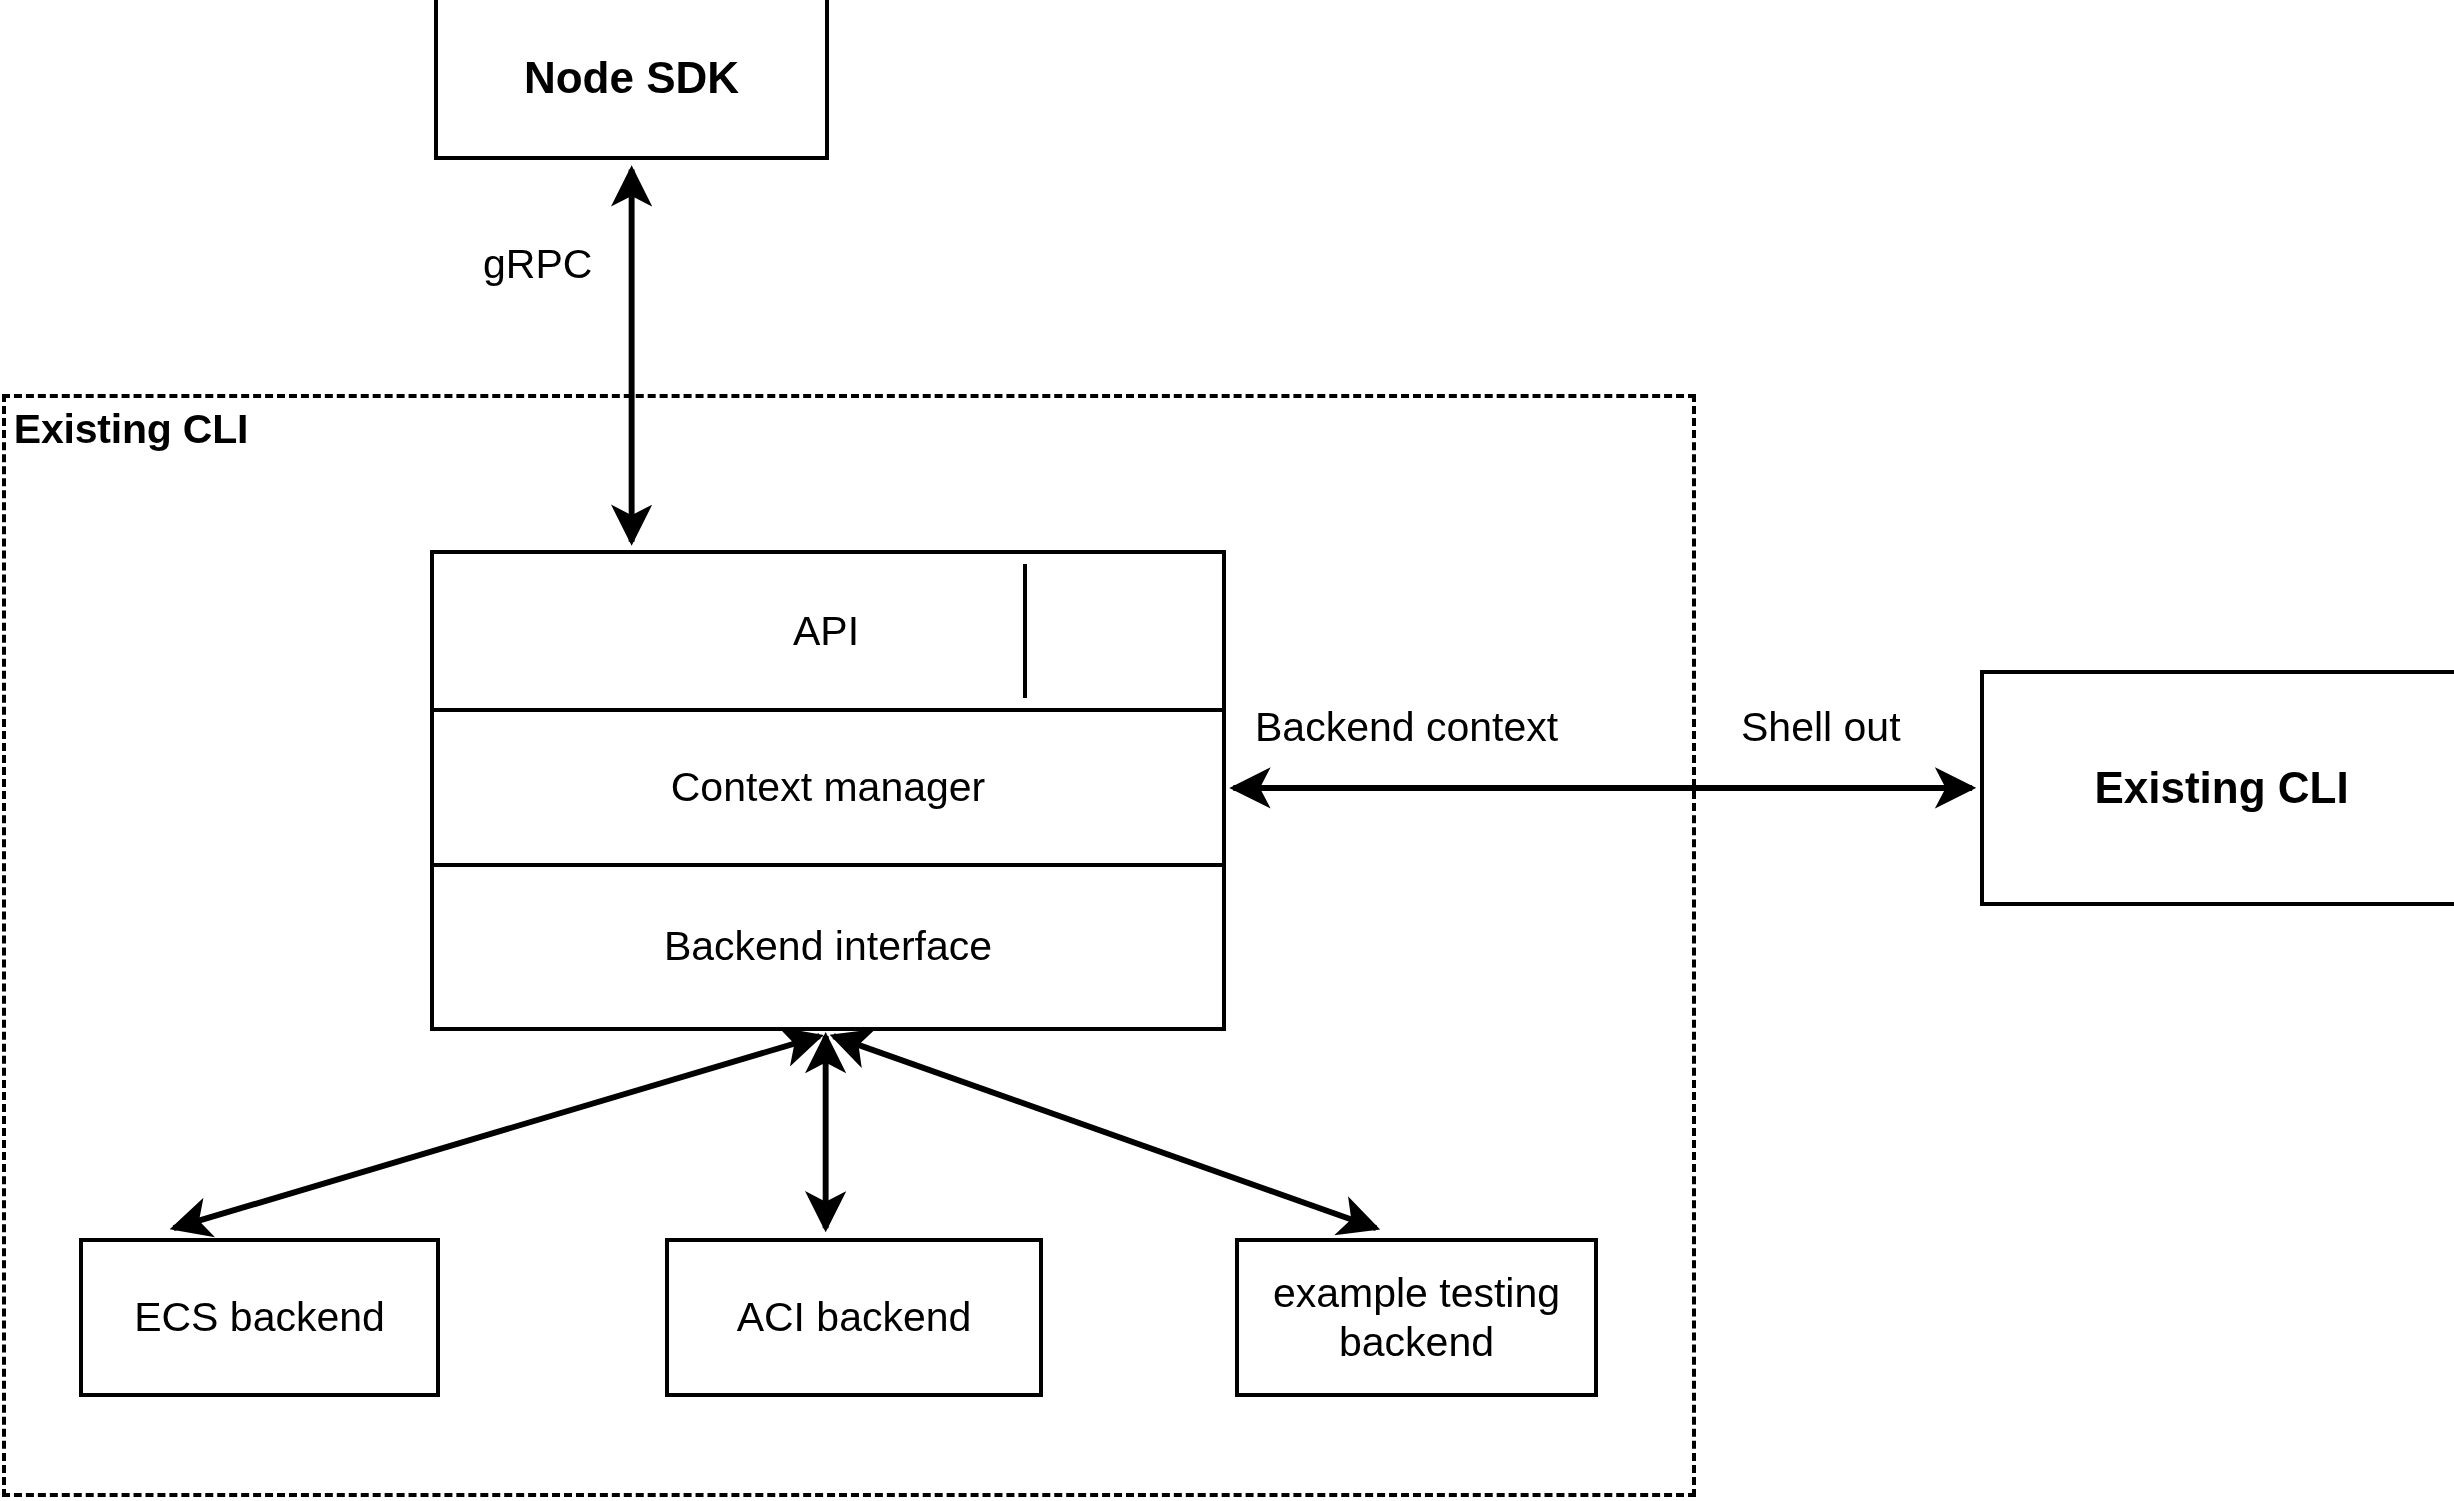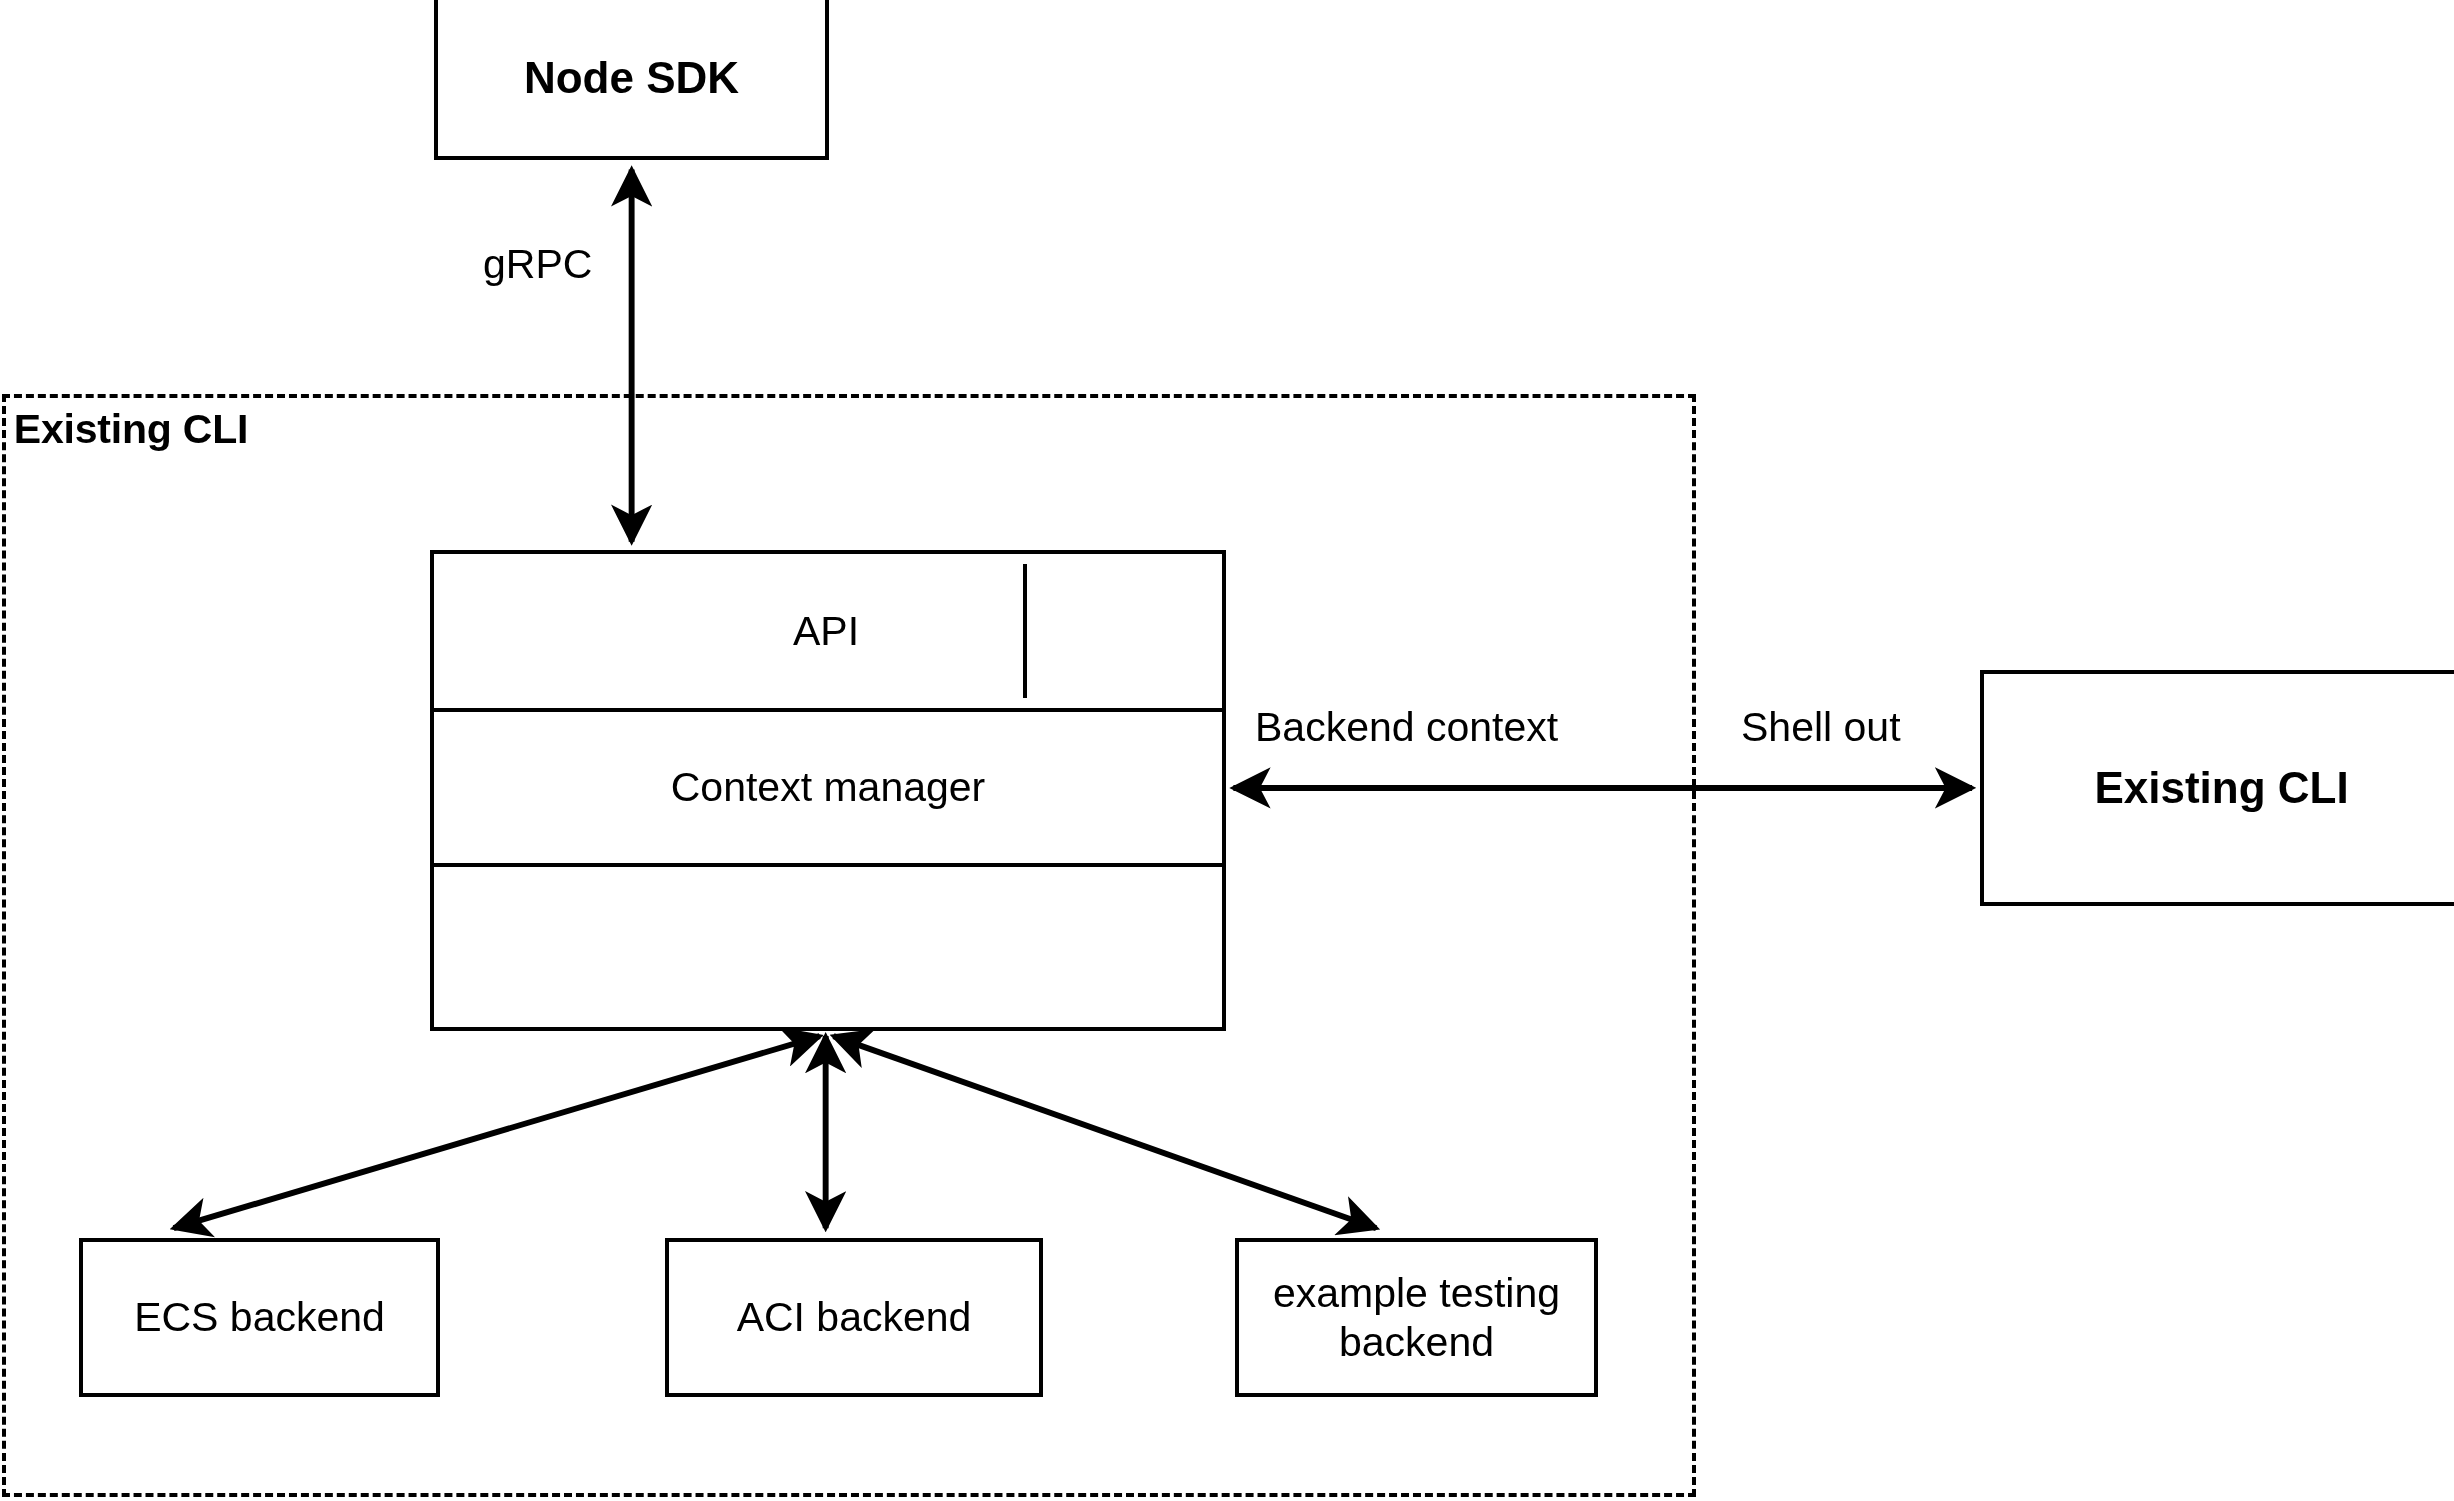--- a/index.html
+++ b/index.html
@@ -216,20 +216,23 @@
     <div class="stack-row" id="stack-row-top">
       <div class="stack-cell" id="stack-cell-api">
         <span class="node-label">API</span>
       </div>
     </div>
 
     <div class="stack-row" id="stack-row-context">
       <span class="node-label">Context manager</span>
     </div>
 
+    <div class="stack-row" id="stack-row-backend">
+      <span class="node-label">Backend interface</span>
+    </div>
   </div>
 
   <div class="edge-label" id="label-existing-context">Backend context</div>
   <div class="edge-label" id="label-shell-out">Shell out</div>
 
   <div class="node-box bold-box" id="box-existing-cli">
     <span class="node-label">Existing CLI</span>
   </div>
 
   <div class="node-box" id="box-ecs-backend">

